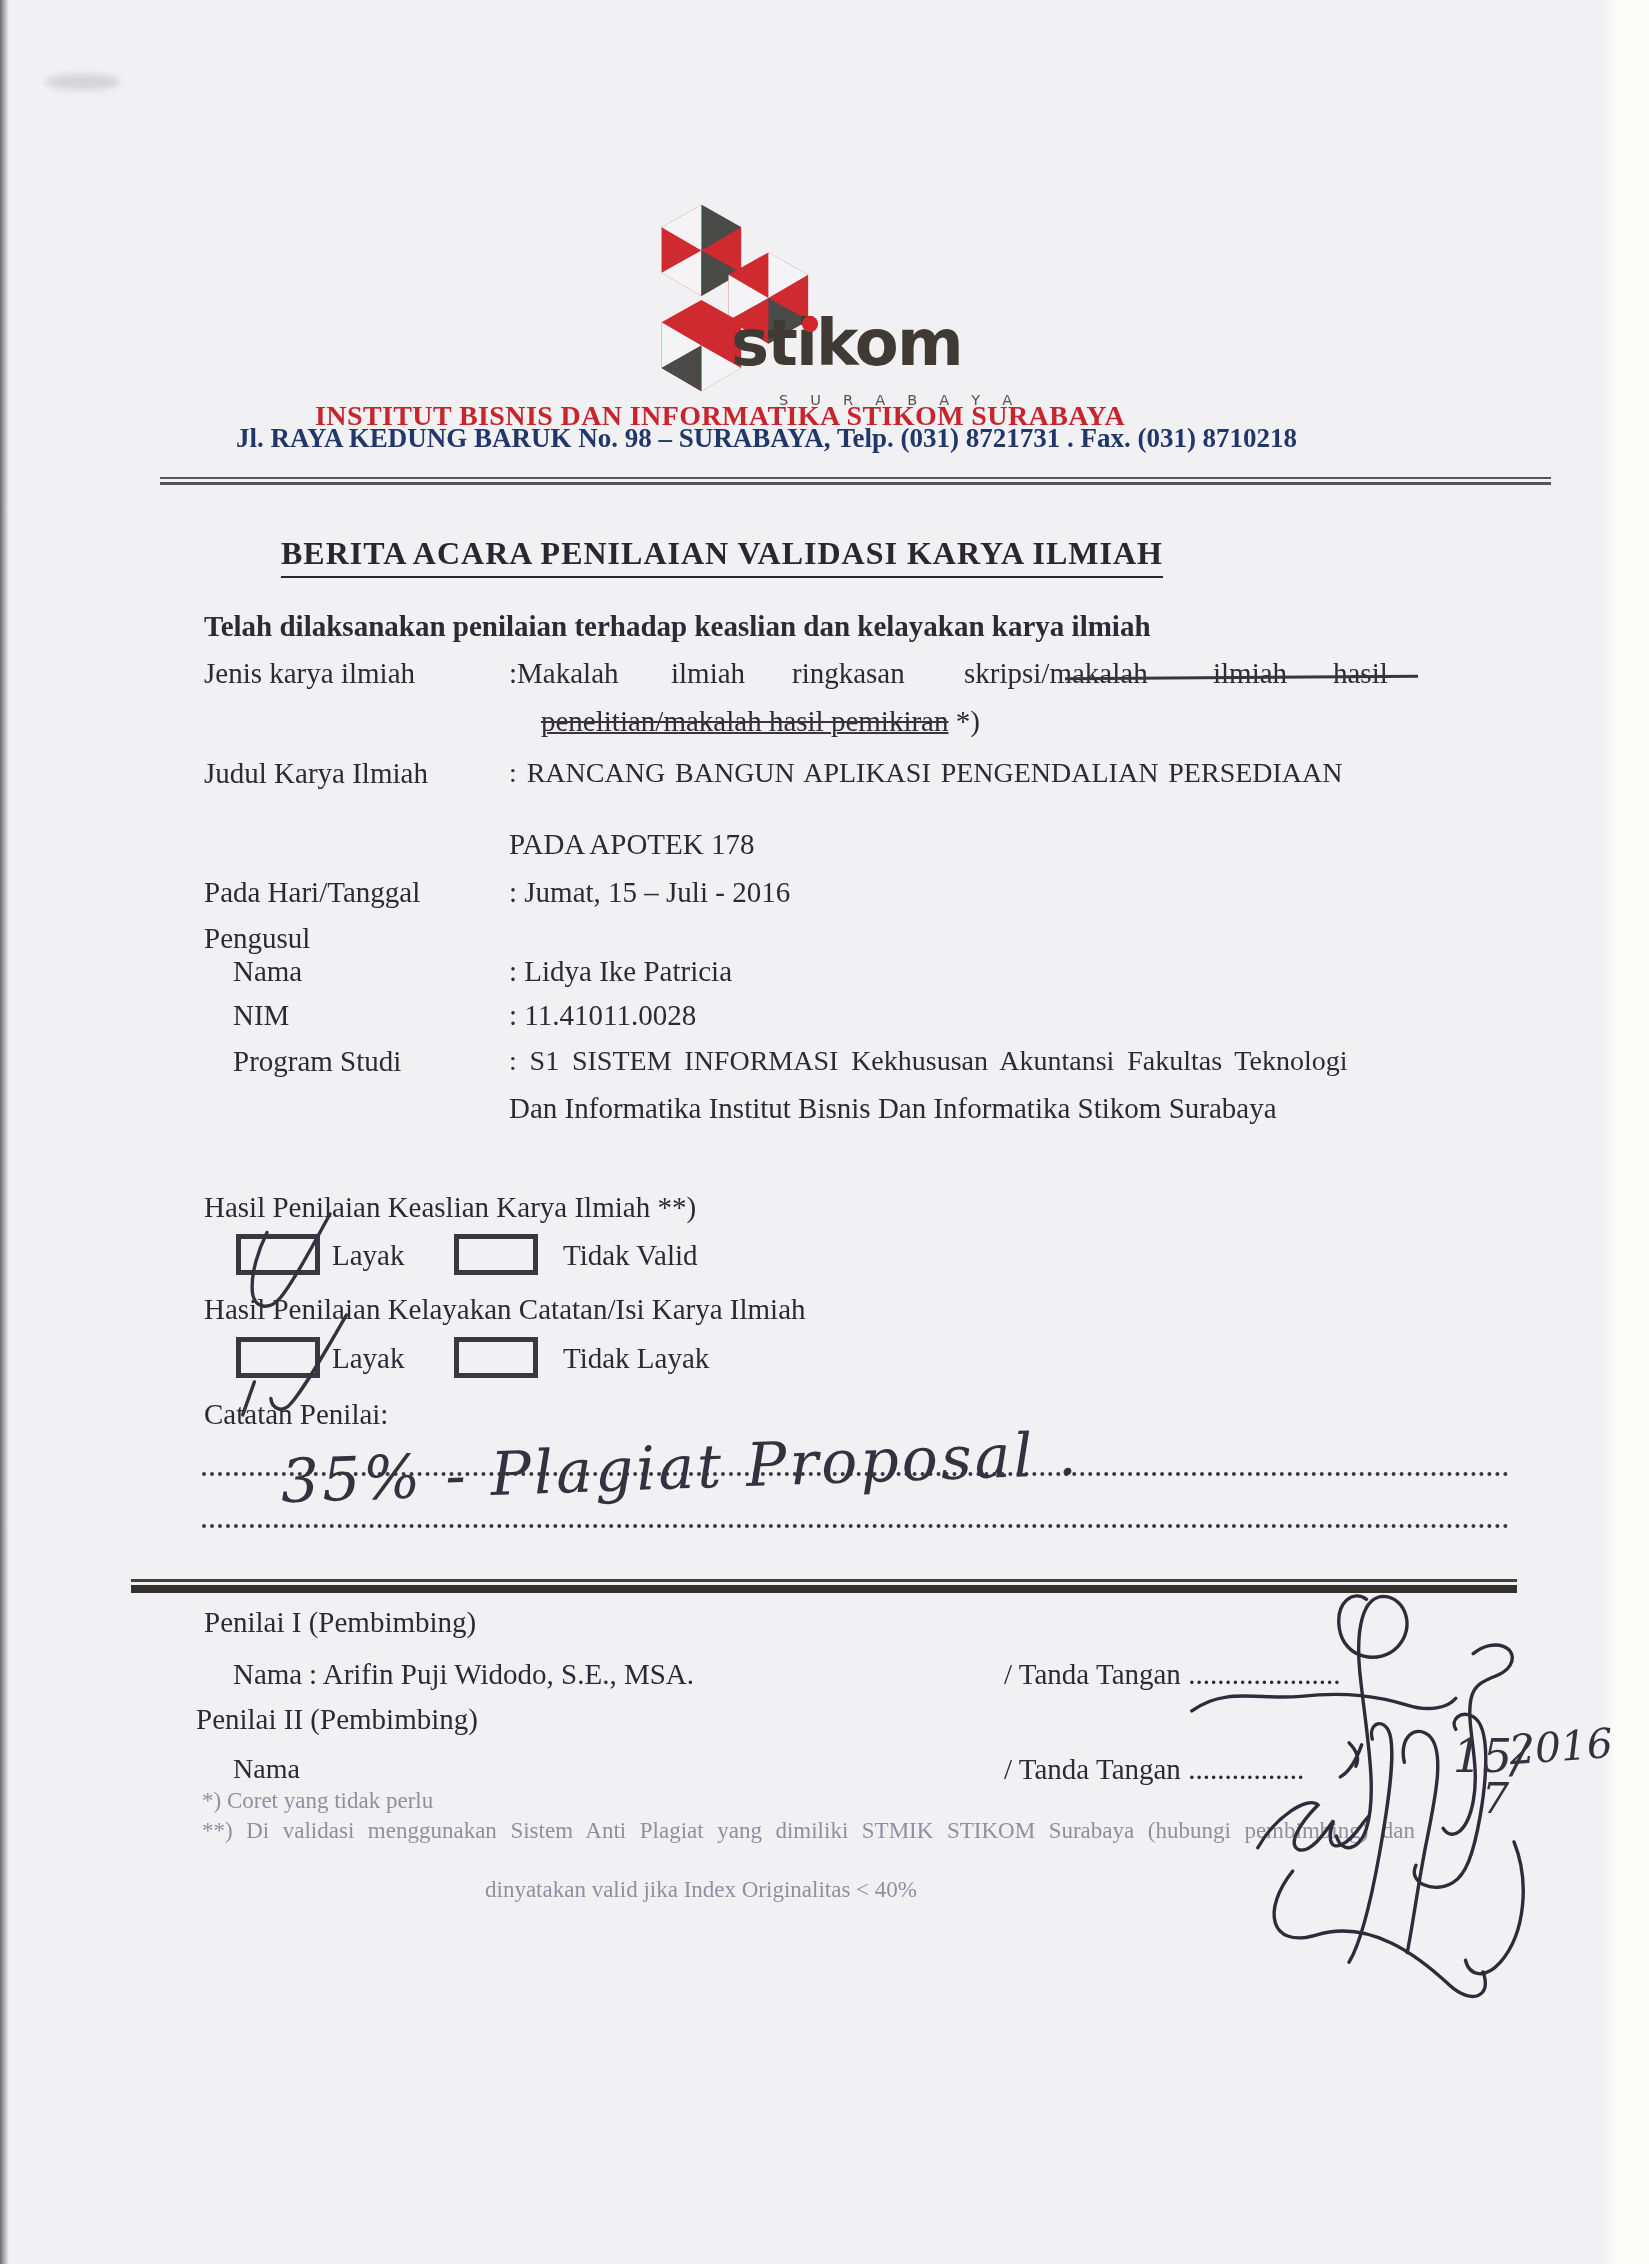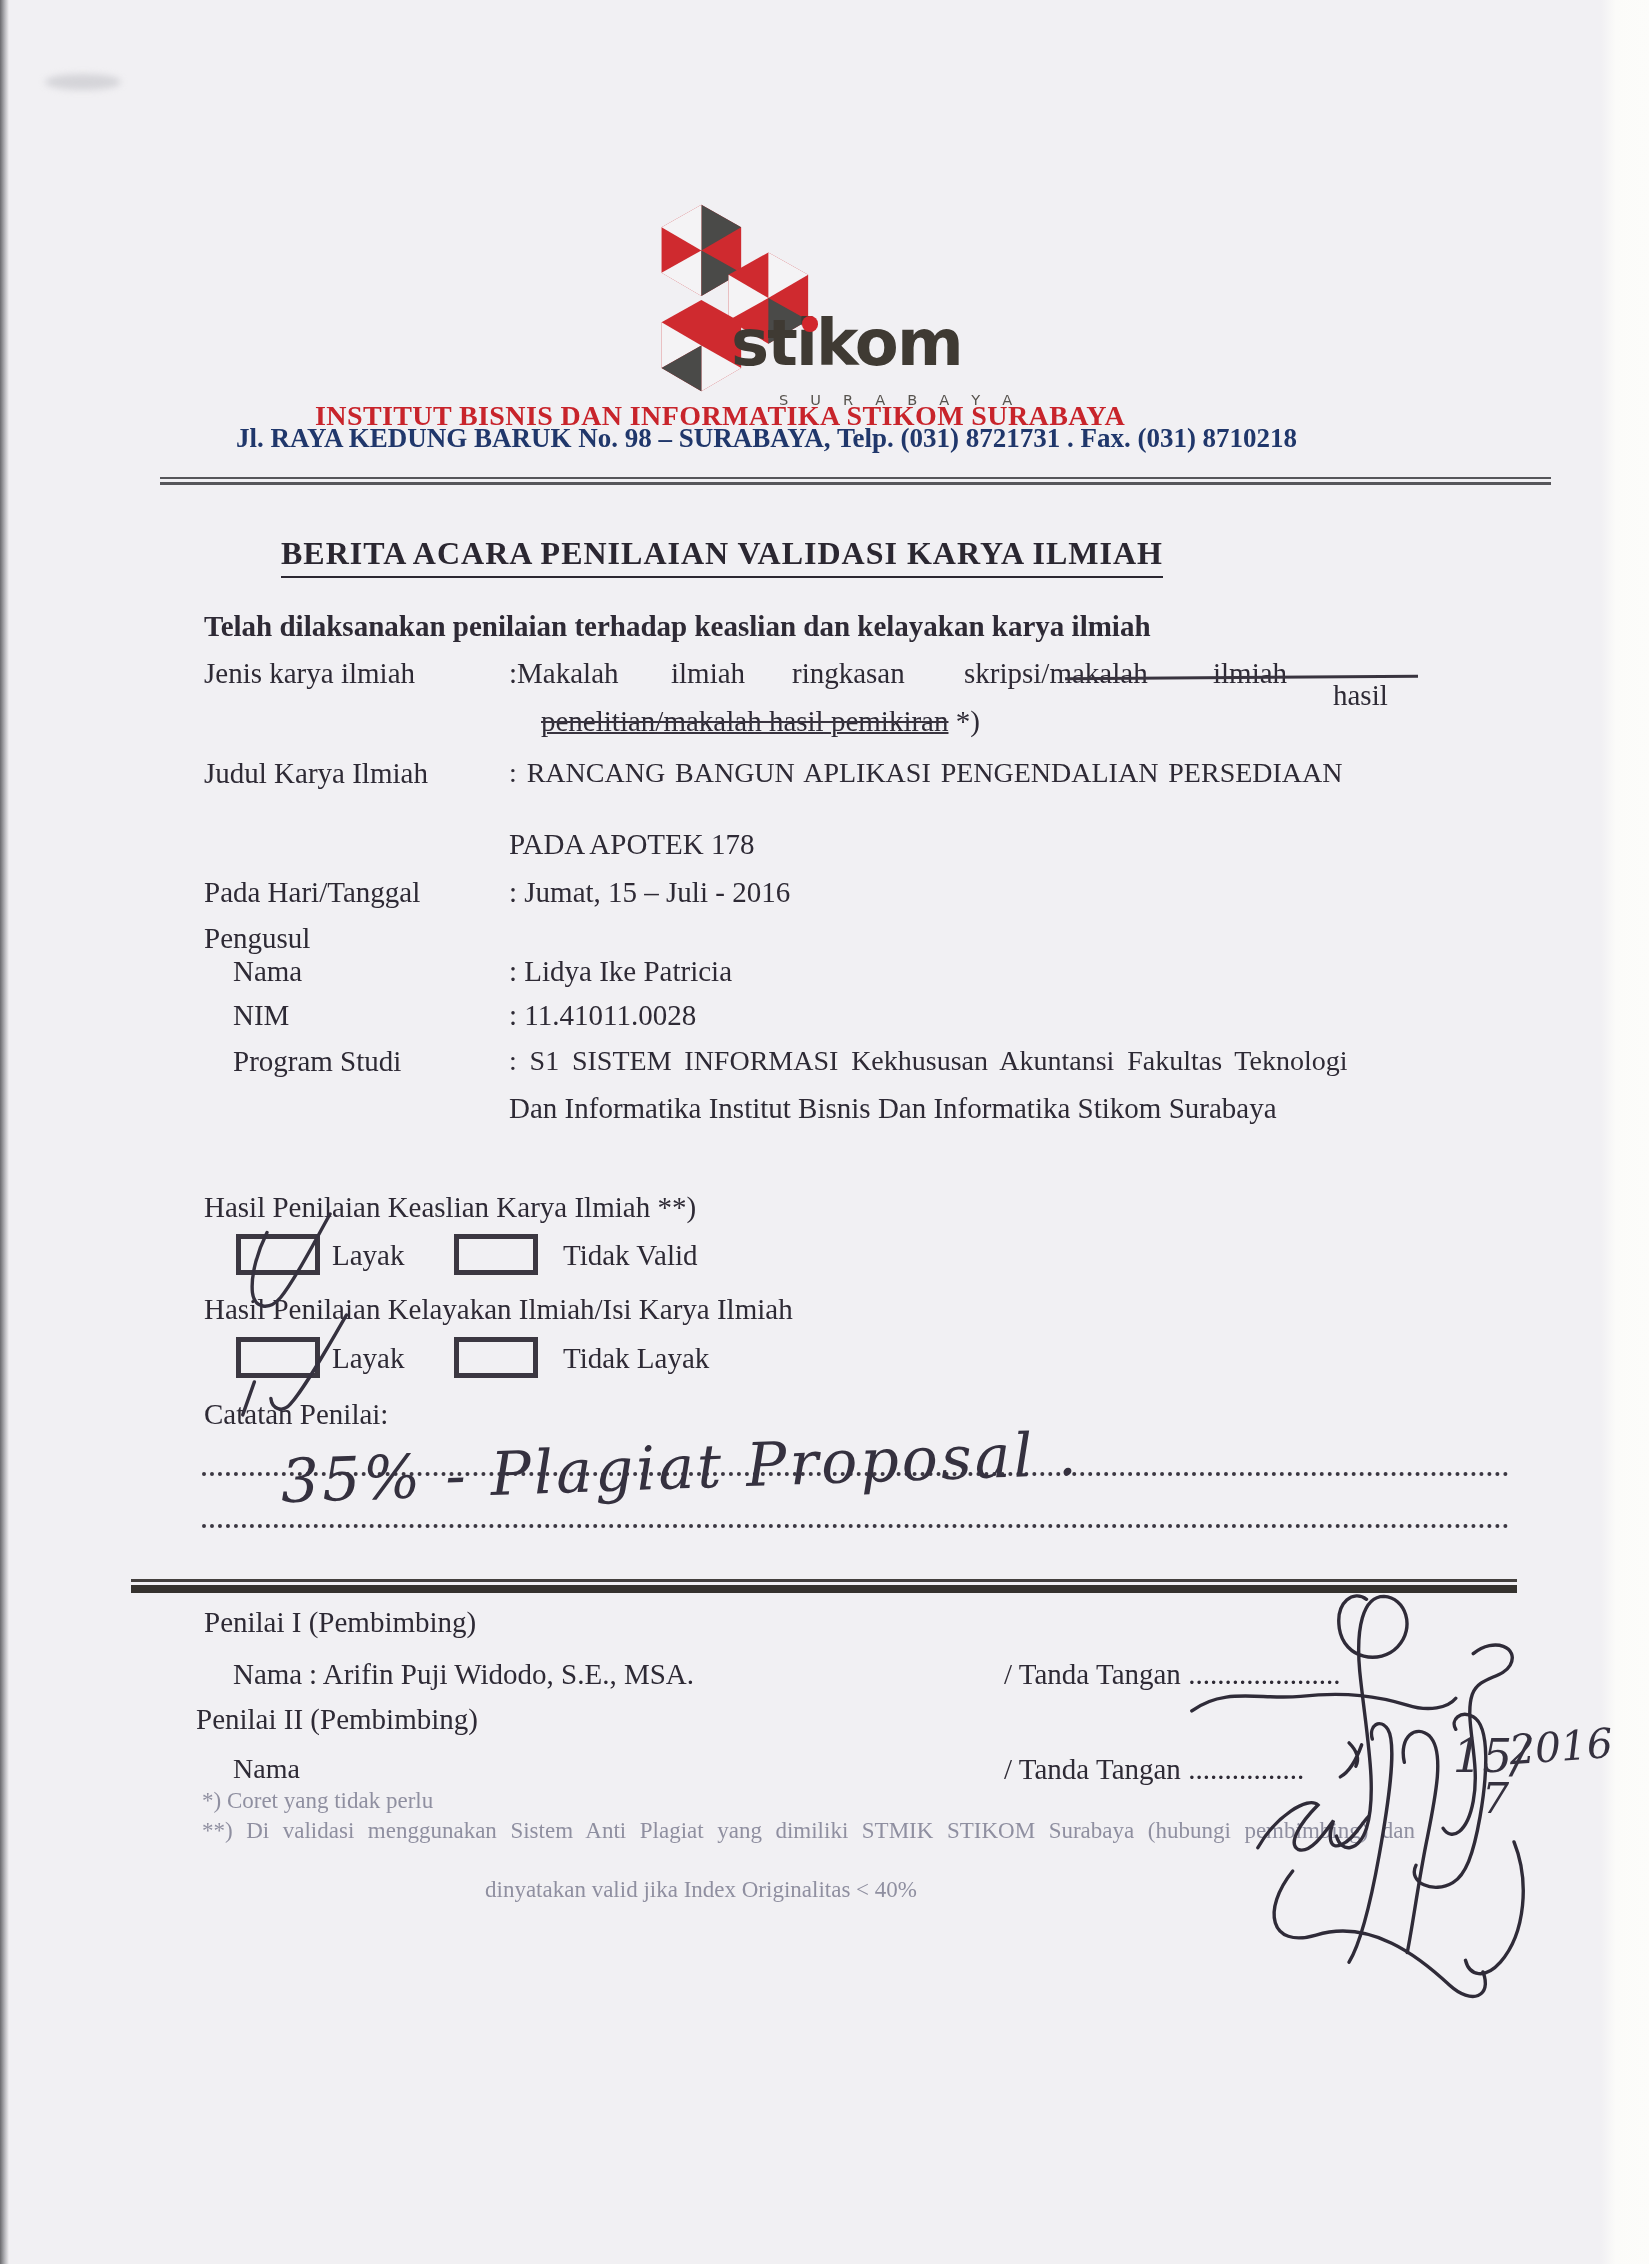--- a/index.html
+++ b/index.html
@@ -87,21 +87,21 @@
   <div id="doc-title" class="abs">BERITA ACARA PENILAIAN VALIDASI KARYA ILMIAH</div>
 
   <div class="abs body-text bold" style="left:204px;top:611px;">Telah dilaksanakan penilaian terhadap keaslian dan kelayakan karya ilmiah</div>
 
   <div class="abs body-text" style="left:204px;top:658px;">Jenis karya ilmiah</div>
   <div class="abs body-text" style="left:509px;top:658px;">:Makalah</div>
   <div class="abs body-text" style="left:671px;top:658px;">ilmiah</div>
   <div class="abs body-text" style="left:792px;top:658px;">ringkasan</div>
   <div class="abs body-text" style="left:964px;top:658px;"><span>skripsi/</span><span>makalah</span></div>
   <div class="abs body-text" style="left:1213px;top:658px;">ilmiah</div>
-  <div class="abs body-text" style="left:1333px;top:680px;text-align:center;">hasil</div>
+  <div class="abs body-text" style="left:1333px;top:658px;text-align:center;">hasil</div>
   <div id="jenis-strike" class="abs"></div>
   <div class="abs body-text" style="left:509px;top:706px;"><span class="struck2">penelitian/makalah hasil pemikiran</span>&nbsp;<span>*)</span></div>
 
   <div class="abs body-text" style="left:204px;top:758px;">Judul Karya Ilmiah</div>
   <div class="abs body-text" style="left:509px;top:758px;font-size:28px;word-spacing:2.9px;">: RANCANG BANGUN APLIKASI PENGENDALIAN PERSEDIAAN</div>
   <div class="abs body-text" style="left:509px;top:829px;text-align:right;">PADA APOTEK 178</div>
 
   <div class="abs body-text" style="left:204px;top:877px;">Pada Hari/Tanggal</div>
   <div class="abs body-text" style="left:509px;top:877px;">: Jumat, 15 – Juli - 2016</div>
 
@@ -113,21 +113,21 @@
   <div class="abs body-text" style="left:233px;top:1046px;">Program Studi</div>
   <div class="abs body-text" style="left:509px;top:1046px;font-size:28px;word-spacing:5.8px;">: S1 SISTEM INFORMASI Kekhususan Akuntansi Fakultas Teknologi</div>
   <div class="abs body-text" style="left:509px;top:1093px;">Dan Informatika Institut Bisnis Dan Informatika Stikom Surabaya</div>
 
   <div class="abs body-text" style="left:204px;top:1192px;">Hasil Penilaian Keaslian Karya Ilmiah **)</div>
   <div class="cbox" style="left:236px;top:1234px;"></div>
   <div class="abs body-text" style="left:332px;top:1240px;">Layak</div>
   <div class="cbox" style="left:454px;top:1234px;"></div>
   <div class="abs body-text" style="left:563px;top:1240px;">Tidak Valid</div>
 
-  <div class="abs body-text" style="left:204px;top:1294px;">Hasil Penilaian Kelayakan Ilmiah/Isi Karya Ilmiah</div>
+  <div class="abs body-text" style="left:204px;top:1294px;">Hasil Penilaian Kelayakan Catatan/Isi Karya Ilmiah</div>
   <div class="cbox" style="left:236px;top:1337px;"></div>
   <div class="abs body-text" style="left:332px;top:1343px;">Layak</div>
   <div class="cbox" style="left:454px;top:1337px;"></div>
   <div class="abs body-text" style="left:563px;top:1343px;">Tidak Layak</div>
 
   <div class="abs body-text" style="left:204px;top:1399px;">Catatan Penilai:</div>
   <div class="dotline" style="left:202px;top:1467px;"></div>
   <div class="dotline" style="left:202px;top:1519px;"></div>
 
   <div id="rule-mid" class="abs"></div>

